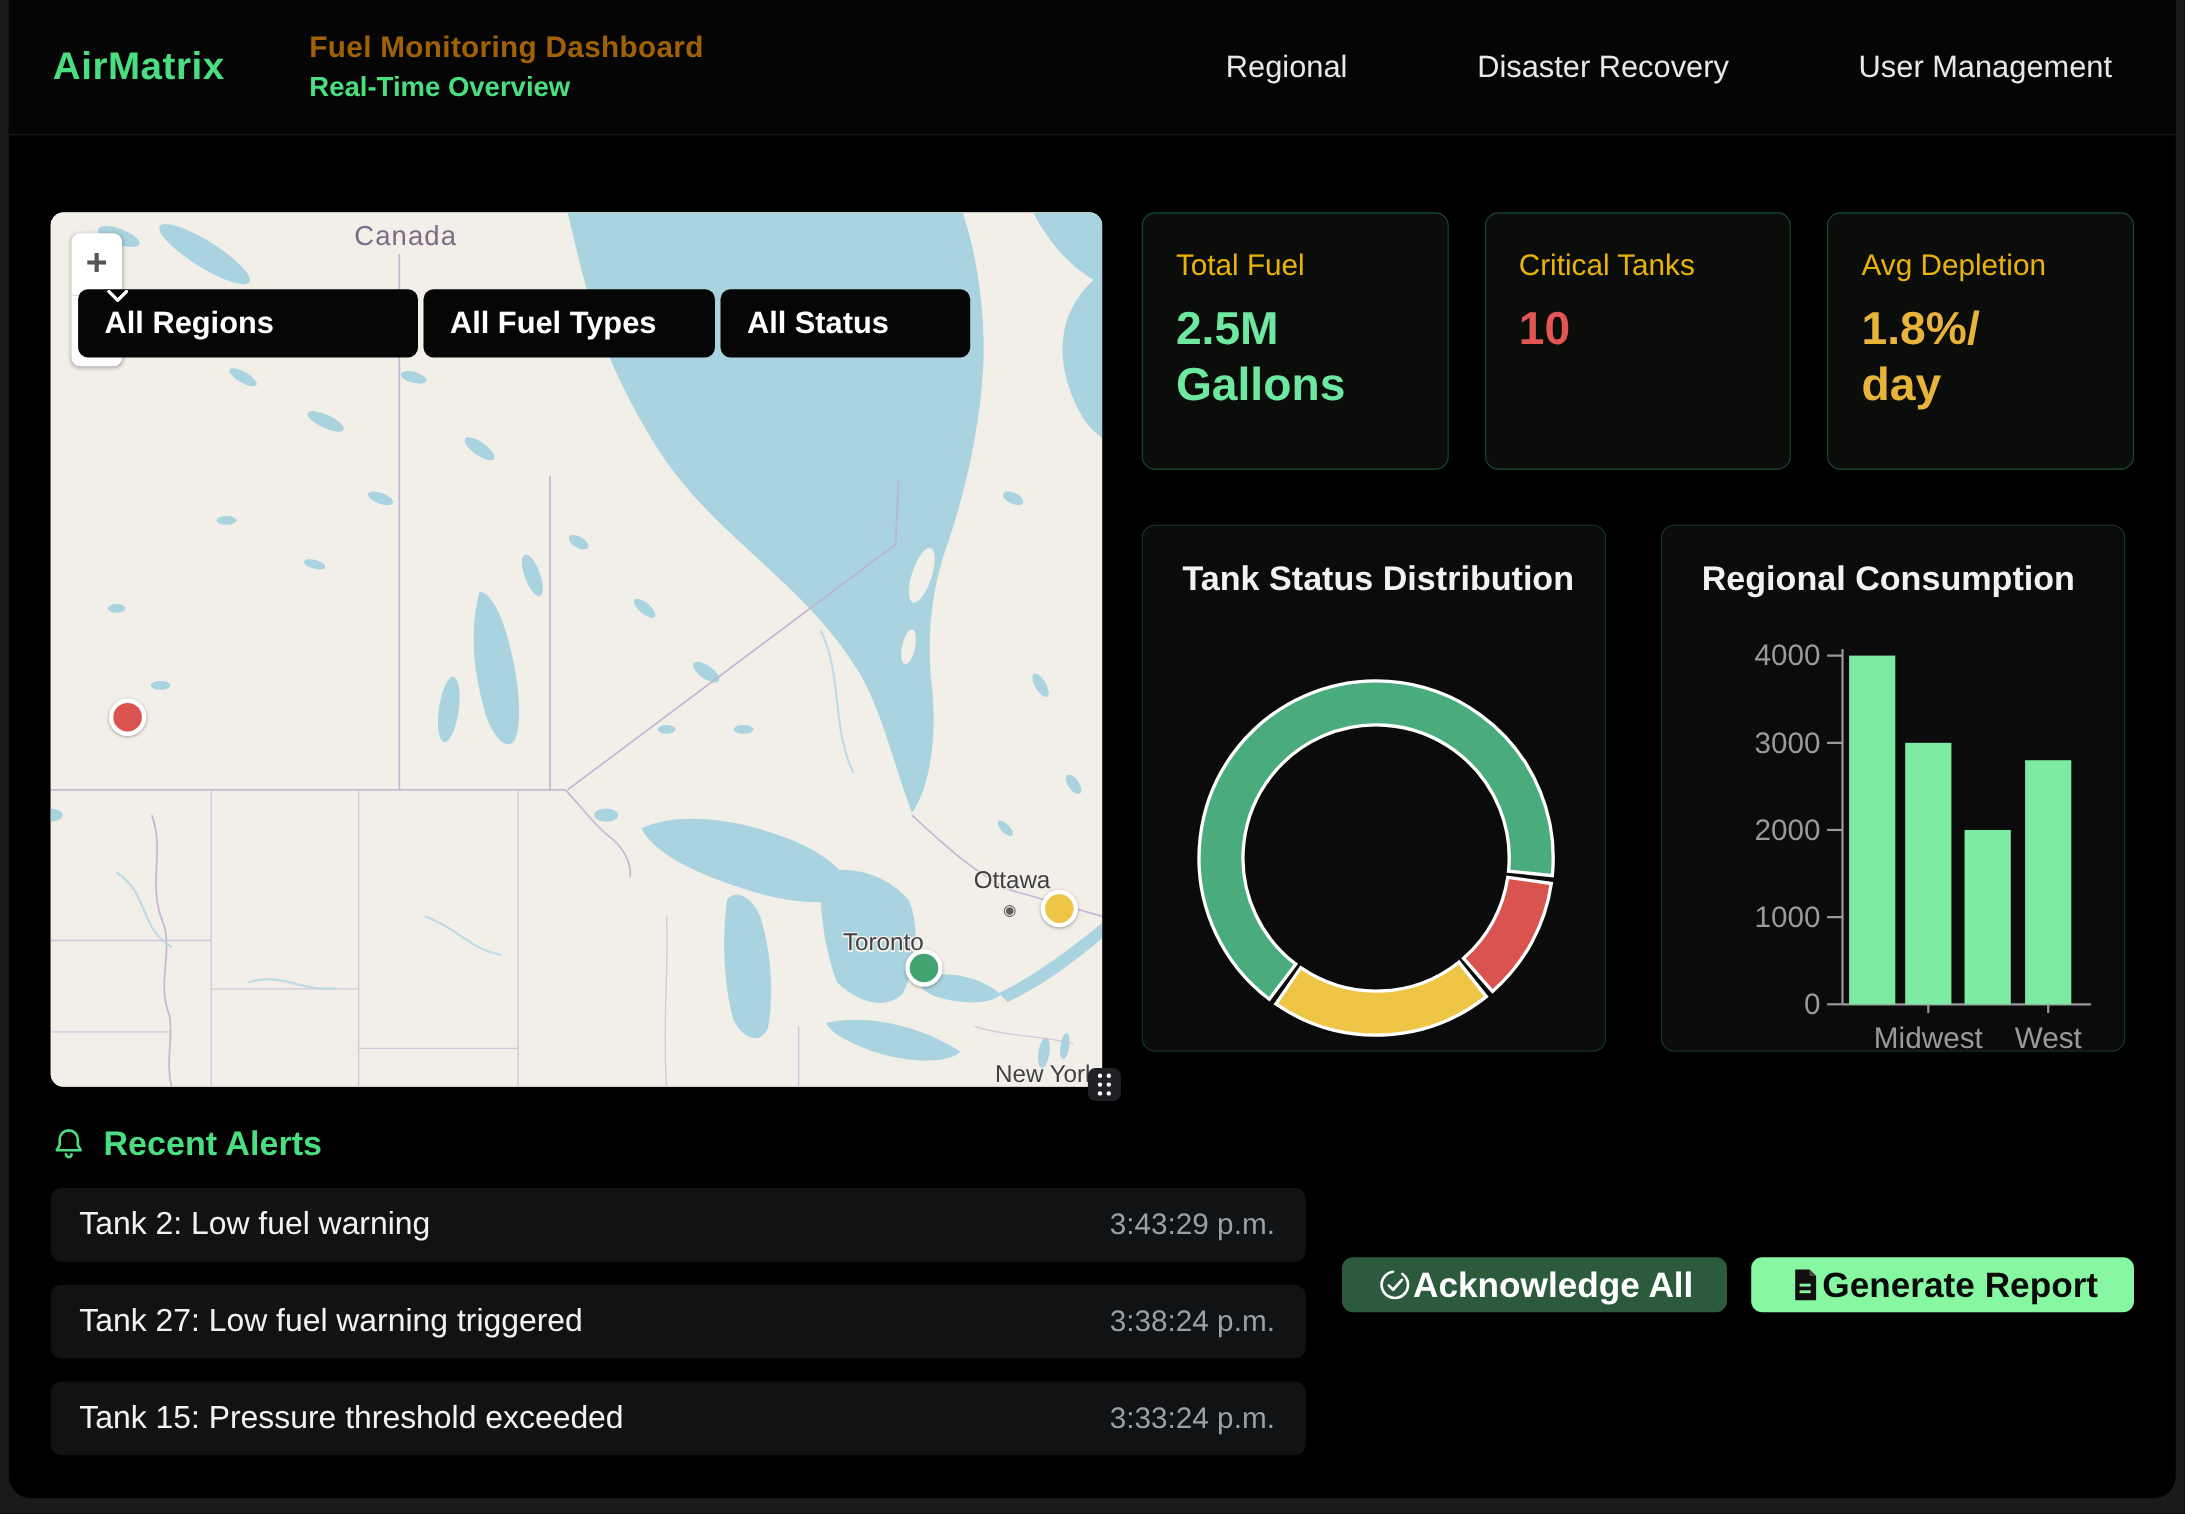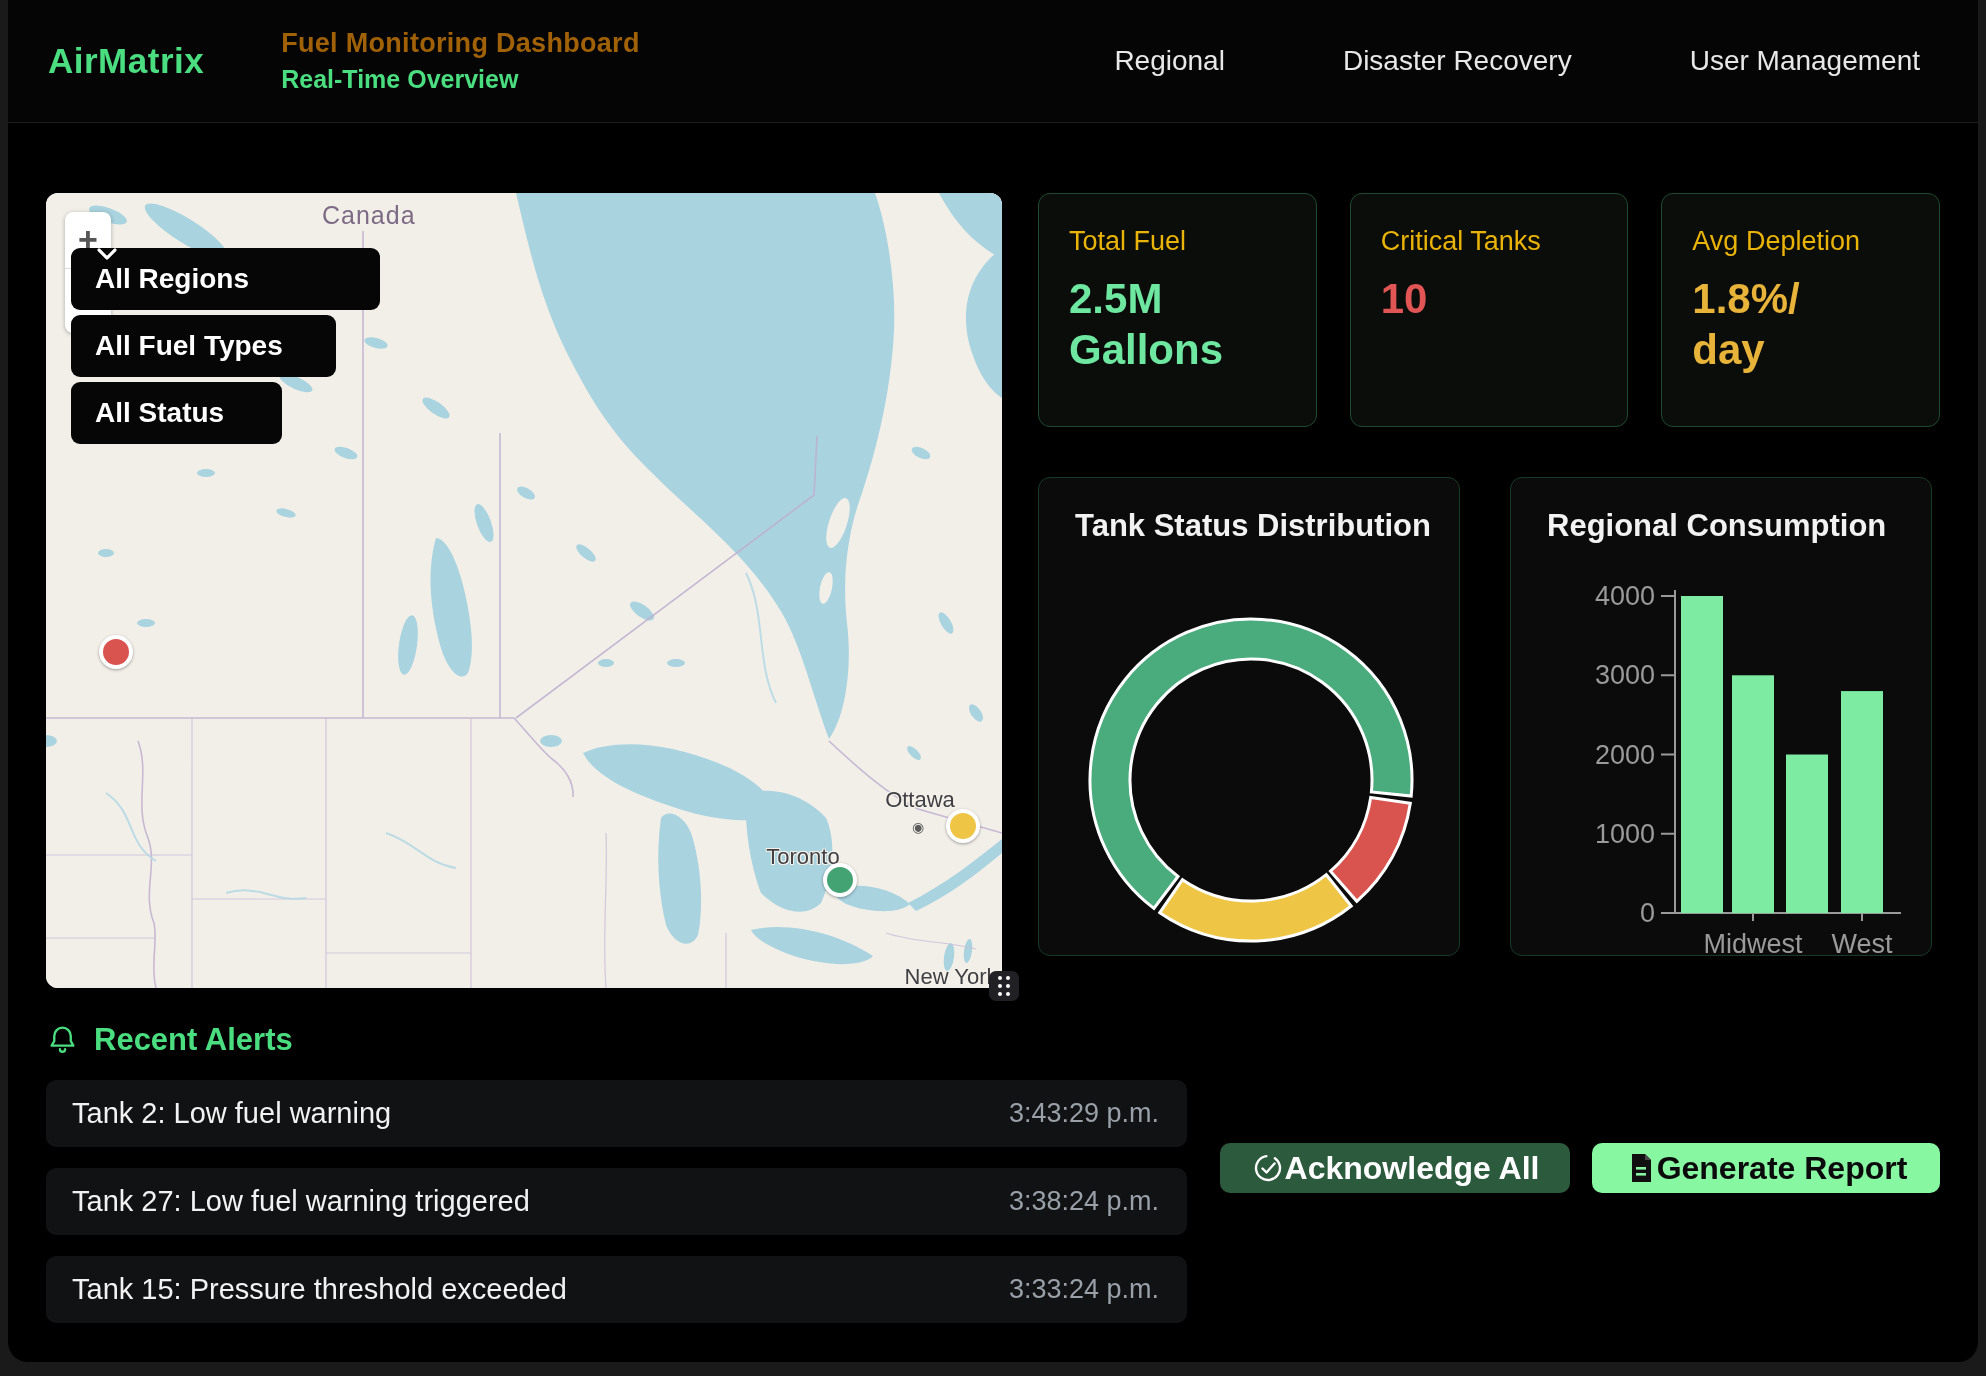--- a/index.html
+++ b/index.html
@@ -26,25 +26,25 @@
   .country-label { position:absolute; left:276px; top:8px; font-size:25px; color:#7d6b86; letter-spacing:1px; }
   .city-label { position:absolute; transform:translate(-50%,-50%); font-size:22px; font-weight:400; color:#3f3f44; white-space:nowrap;
     text-shadow:-1px -1px 0 #f4f1ea,1px -1px 0 #f4f1ea,-1px 1px 0 #f4f1ea,1px 1px 0 #f4f1ea; }
   .town-dot { position:absolute; left:872px; top:634px; transform:translate(-50%,-50%); font-size:14px; color:#5b5b5b; }
   .marker { position:absolute; width:34px; height:34px; border-radius:50%; border:4px solid #fff; transform:translate(-50%,-50%);
     box-shadow:0 1px 3px rgba(0,0,0,.35); cursor:pointer; }
   .zoom-ctl { position:absolute; left:19px; top:19px; width:46px; height:121px; background:#fff; border-radius:8px;
     box-shadow:0 1px 4px rgba(0,0,0,.3); z-index:1; display:flex; flex-direction:column; }
   .zoom-btn { flex:1; display:flex; align-items:flex-start; justify-content:center; font-size:34px; font-weight:700; color:#555; cursor:pointer; padding-top:8px; }
   .zoom-btn.minus { border-top:1px solid #ddd; align-items:flex-end; padding-bottom:8px; }
-  .filters { position:absolute; left:25px; top:55px; display:flex; gap:5px; z-index:2;flex-direction:column; }
+  .filters { position:absolute; left:25px; top:70px; display:flex; gap:5px; z-index:2; }
   .filter { height:62px; background:#060606; border-radius:9px; display:flex; align-items:center; justify-content:space-between;
     padding:0 22px 0 24px; color:#fff; font-size:28px; font-weight:600; cursor:pointer; }
   .filter svg { margin-left:26px; flex:none; }
-  .f1 { width:309px; } .f2 { width:265px; } .f3 { width:211px; }
+  .f1 { width:309px; } .f2 { width:265px; } .f3 { width:227px; }
   .drag-handle { position:absolute; right:-17px; bottom:-13px; width:30px; height:30px; background:#212125; border-radius:7px;
     display:grid; grid-template-columns:4px 4px; gap:4px; place-content:center; cursor:grab; }
   .drag-handle i { width:4px; height:4px; border-radius:50%; background:#fff; }
 
   
   .right-col { flex:1; }
   .stats-row { display:flex; gap:33px; }
   .stat-card { flex:1; height:234px; background:#0b0d0b; border:1px solid #1e4a33; border-radius:12px; padding:32px 30px; }
   .stat-label { font-size:27px; color:#eab308; }
   .stat-value { font-size:42px; font-weight:800; line-height:1.22; margin-top:16px; max-width:178px; }

